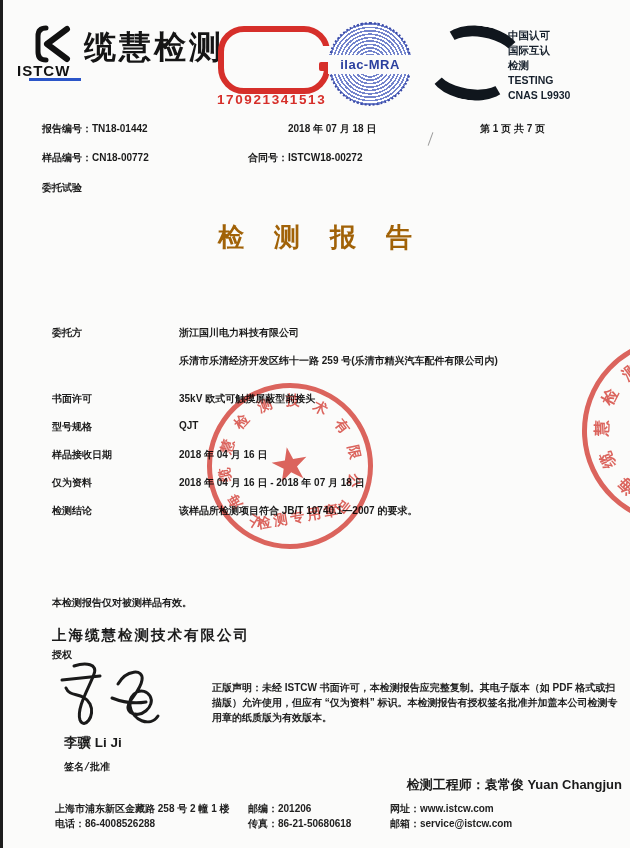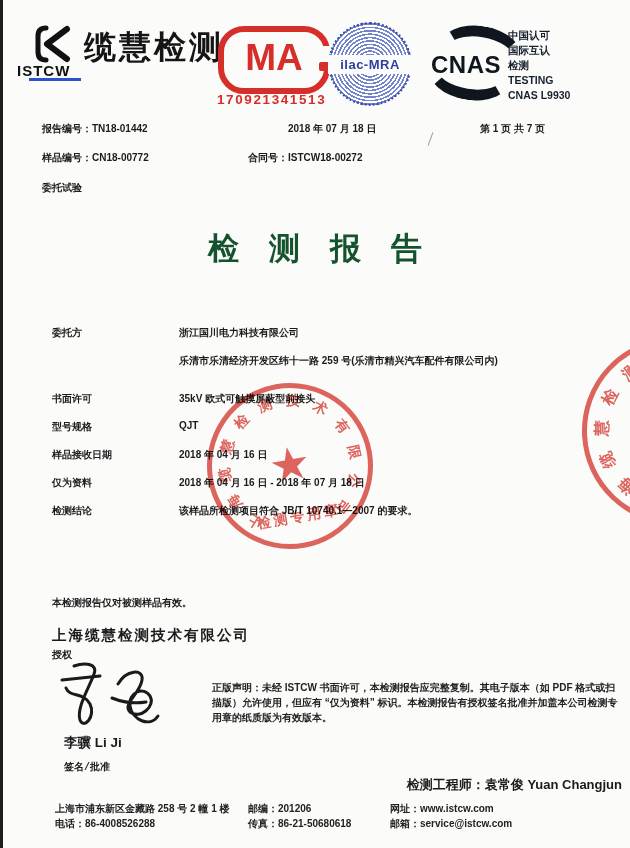--- a/index.html
+++ b/index.html
@@ -29,21 +29,21 @@
   .ilac-band{position:absolute;left:-2px;right:-2px;top:31px;height:19px;background:#fbfbfa;}
   .ilac-text{position:absolute;left:0;right:0;top:33px;text-align:center;font-size:13px;font-weight:800;color:#2a3f9e;letter-spacing:.5px;}
   .cnas-box{left:426px;top:30px;width:80px;height:66px;}
   .cnas-arc-top{position:absolute;left:12px;top:-4px;width:66px;height:34px;border:9px solid transparent;border-top:11px solid #10161d;border-radius:50%;transform:rotate(9deg);}
   .cnas-arc-bot{position:absolute;left:2px;bottom:-4px;width:66px;height:34px;border:9px solid transparent;border-bottom:11px solid #10161d;border-radius:50%;transform:rotate(9deg);}
   .cnas-word{position:absolute;left:0;right:0;top:21px;text-align:center;font-size:24px;font-weight:800;color:#10161d;letter-spacing:.5px;}
   .accred{left:508px;top:28px;font-size:10.5px;font-weight:700;line-height:15px;color:#16202c;}
   
   .t13{font-size:10px;font-weight:700;}
   
-  .doc-title{left:0;top:228px;width:100%;text-align:center;font-size:31px;font-weight:800;letter-spacing:30px;text-indent:30px;color:#14532d;}
+  .doc-title{left:0;top:220px;width:100%;text-align:center;font-size:26px;font-weight:800;letter-spacing:30px;text-indent:30px;color:#a16207;}
   
   .stamp{border-radius:50%;box-sizing:border-box;opacity:.82;mix-blend-mode:multiply;}
   .stamp1{left:207px;top:383px;width:166px;height:166px;border:5px solid #d8433b;transform:rotate(-10deg);}
   .stamp2{left:582px;top:337px;width:188px;height:188px;border:5px solid #d8433b;transform:rotate(-25deg);}
   .stamp .star{position:absolute;left:50%;top:50%;transform:translate(-50%,-54%);font-size:46px;color:#d8433b;line-height:1;}
   .stamp .seal-bottom{position:absolute;left:0;right:0;top:121px;text-align:center;font-size:14px;font-weight:800;color:#d8433b;letter-spacing:3px;}
   .stamp2 .seal-bottom{top:136px;font-size:16px;}
   .ring-char{position:absolute;left:50%;top:50%;width:20px;height:20px;margin:-10px 0 0 -10px;text-align:center;color:#d8433b;font-size:14px;font-weight:800;transform-origin:center;}
   .stamp2 .ring-char{font-size:16px;}
   
@@ -64,33 +64,31 @@
     <path d="M14 20 L34 5 M14 20 L34 35" fill="none" stroke="#111" stroke-width="6" stroke-linecap="round" stroke-linejoin="round"></path>
   </svg>
 </div>
 <div class="abs istcw-word">ISTCW</div>
 <div class="abs istcw-tagline"></div>
 <div class="abs brand-cn">缆慧检测</div>
 
 <div class="abs cma-box">
   <div class="cma-gap"></div>
   <div class="cma-hook"></div>
-  <div class="cma-ma">MA</div>
 </div>
 <div class="abs cma-num">170921341513</div>
 
 <div class="abs ilac-circle">
   <div class="ilac-band"></div>
   <div class="ilac-text">ilac-MRA</div>
 </div>
 
 <div class="abs cnas-box">
   <div class="cnas-arc-top"></div>
   <div class="cnas-arc-bot"></div>
-  <div class="cnas-word">CNAS</div>
 </div>
 
 <div class="abs accred">
   <div>中国认可</div>
   <div>国际互认</div>
   <div>检测</div>
   <div>TESTING</div>
   <div>CNAS L9930</div>
 </div>
 

